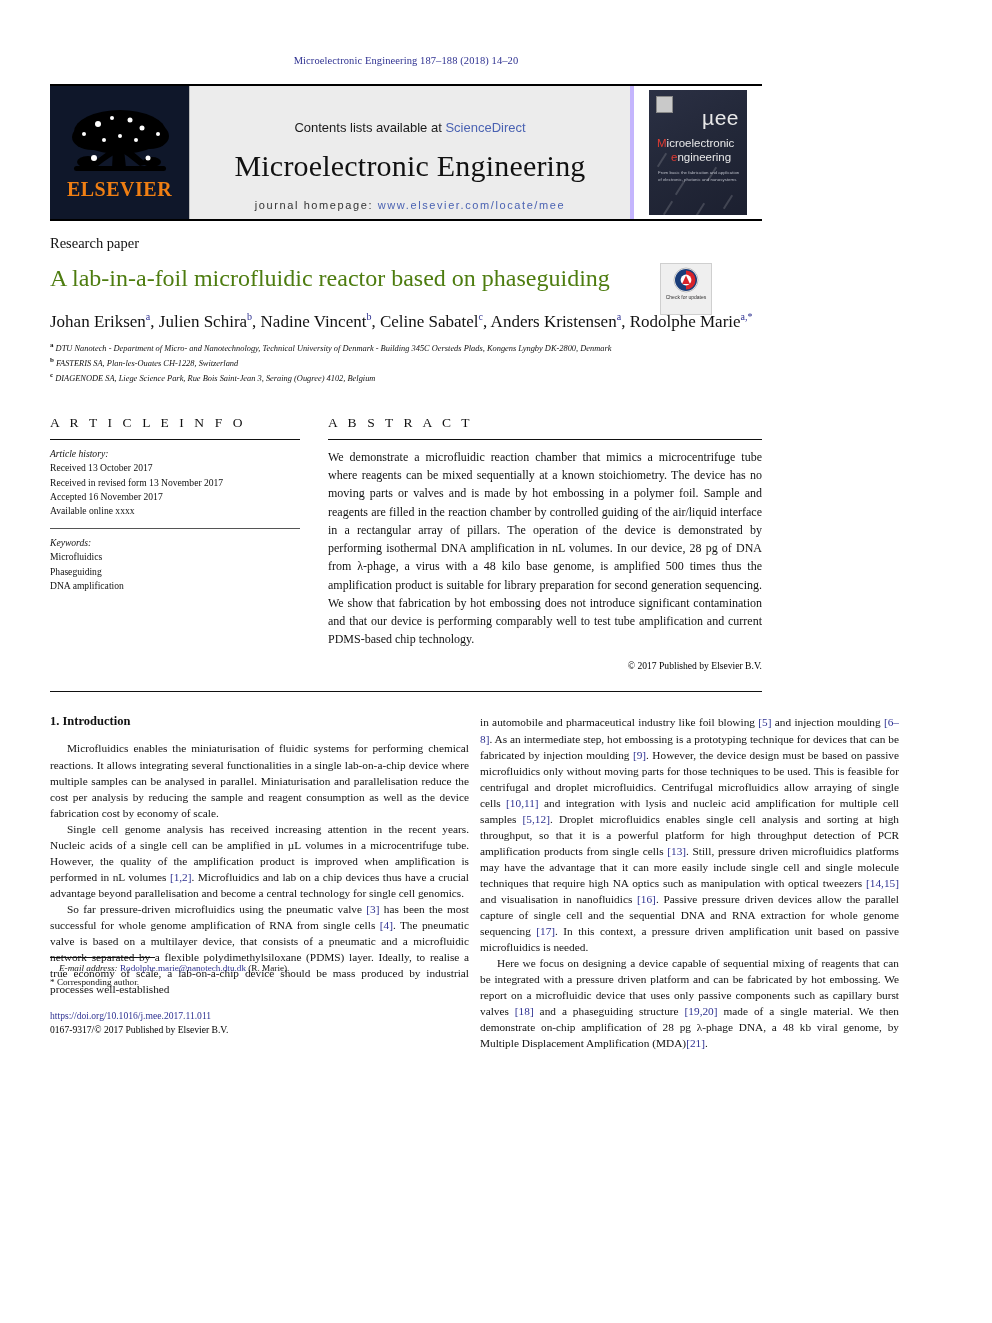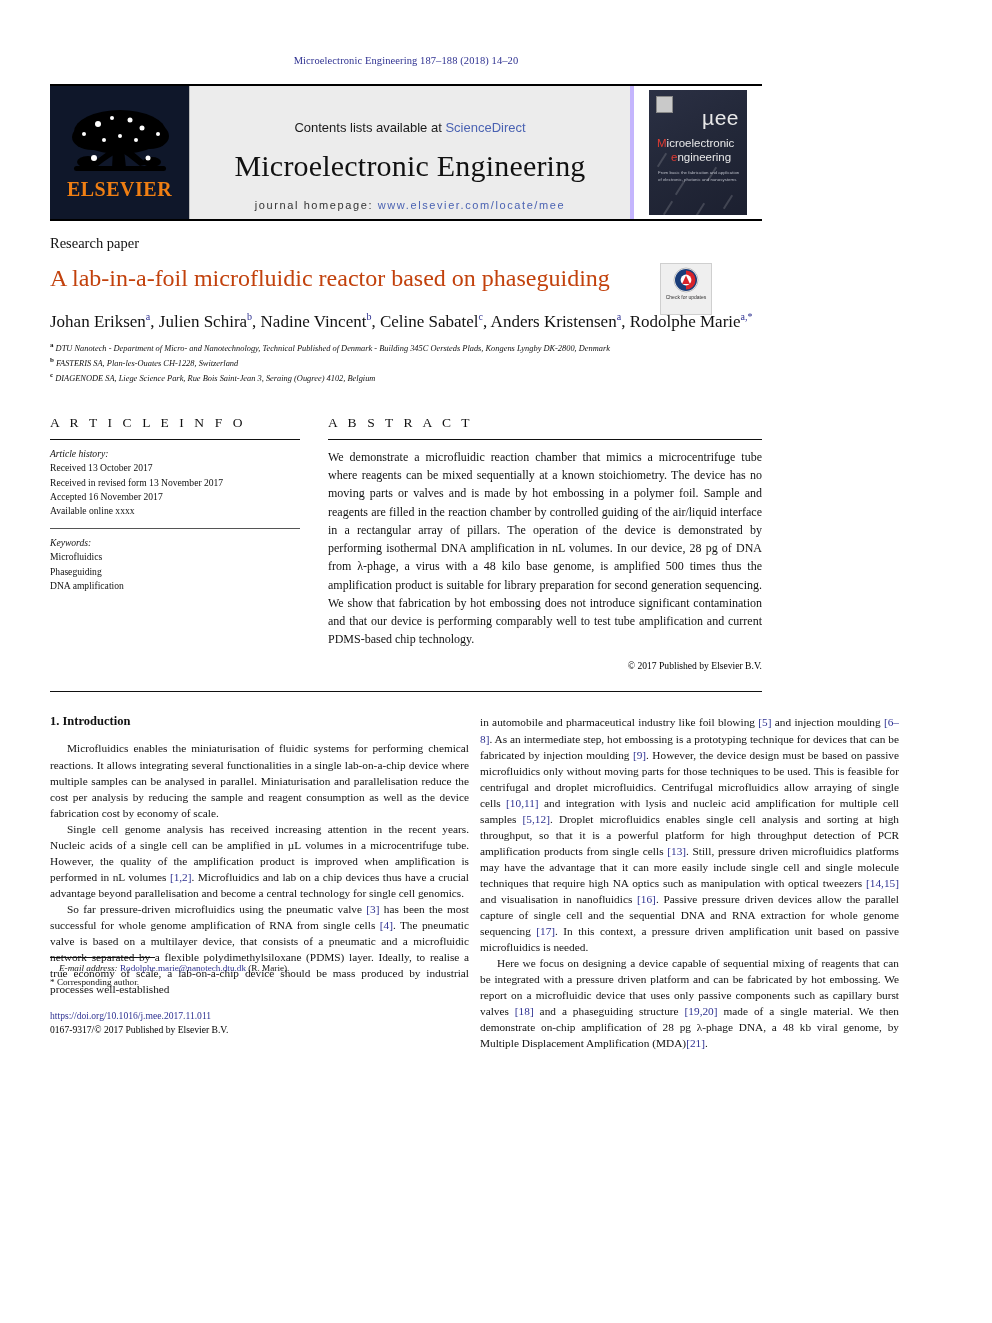--- a/index.html
+++ b/index.html
@@ -175,21 +175,21 @@
   }
   .title-row {
     position: relative;
   }
   .article-title {
     font-family: "Liberation Serif", serif;
     font-size: 24px;
     font-weight: normal;
     margin: 12px 0 0 0;
     line-height: 1.2;
-    color: #c2410c;
+    color: #4d7c0f;
     max-width: 740px;
   }
   .crossmark {
     position: absolute;
     right: 50px;
     top: 28px;
     width: 52px;
     height: 52px;
     background: #efefef;
     border: 1px solid #cfcfcf;
@@ -415,21 +415,21 @@
         <path d="M13 3.5 a9.5 9.5 0 0 1 0 19 z" fill="#d8232a"></path>
         <circle cx="13" cy="13" r="5.4" fill="#ffffff"></circle>
         <path d="M13 8.4 L17 17 L9 17 Z" fill="#d8232a"></path>
       </svg>
       <div class="crossmark-text">Check for updates</div>
     </div>
 
     <div class="authors">Johan Eriksen<sup>a</sup>, Julien Schira<sup>b</sup>, Nadine Vincent<sup>b</sup>, Celine Sabatel<sup>c</sup>, Anders Kristensen<sup>a</sup>, Rodolphe Marie<sup>a,<span class="star">*</span></sup></div>
 
     <div class="affiliations">
-      <div><sup>a</sup> <span>DTU Nanotech - Department of Micro- and Nanotechnology, Technical Published of Denmark - Building 345C Oersteds Plads, Kongens Lyngby DK-2800, Denmark</span></div>
+      <div><sup>a</sup> <span>DTU Nanotech - Department of Micro- and Nanotechnology, Technical University of Denmark - Building 345C Oersteds Plads, Kongens Lyngby DK-2800, Denmark</span></div>
       <div><sup>b</sup> <span>FASTERIS SA, Plan-les-Ouates CH-1228, Switzerland</span></div>
       <div><sup>c</sup> <span>DIAGENODE SA, Liege Science Park, Rue Bois Saint-Jean 3, Seraing (Ougree) 4102, Belgium</span></div>
     </div>
   </div>
 
   <div class="info-abstract">
     <div class="col-info">
       <div class="colhead">A R T I C L E   I N F O</div>
       <div class="rule"></div>
       <div class="info-block">

